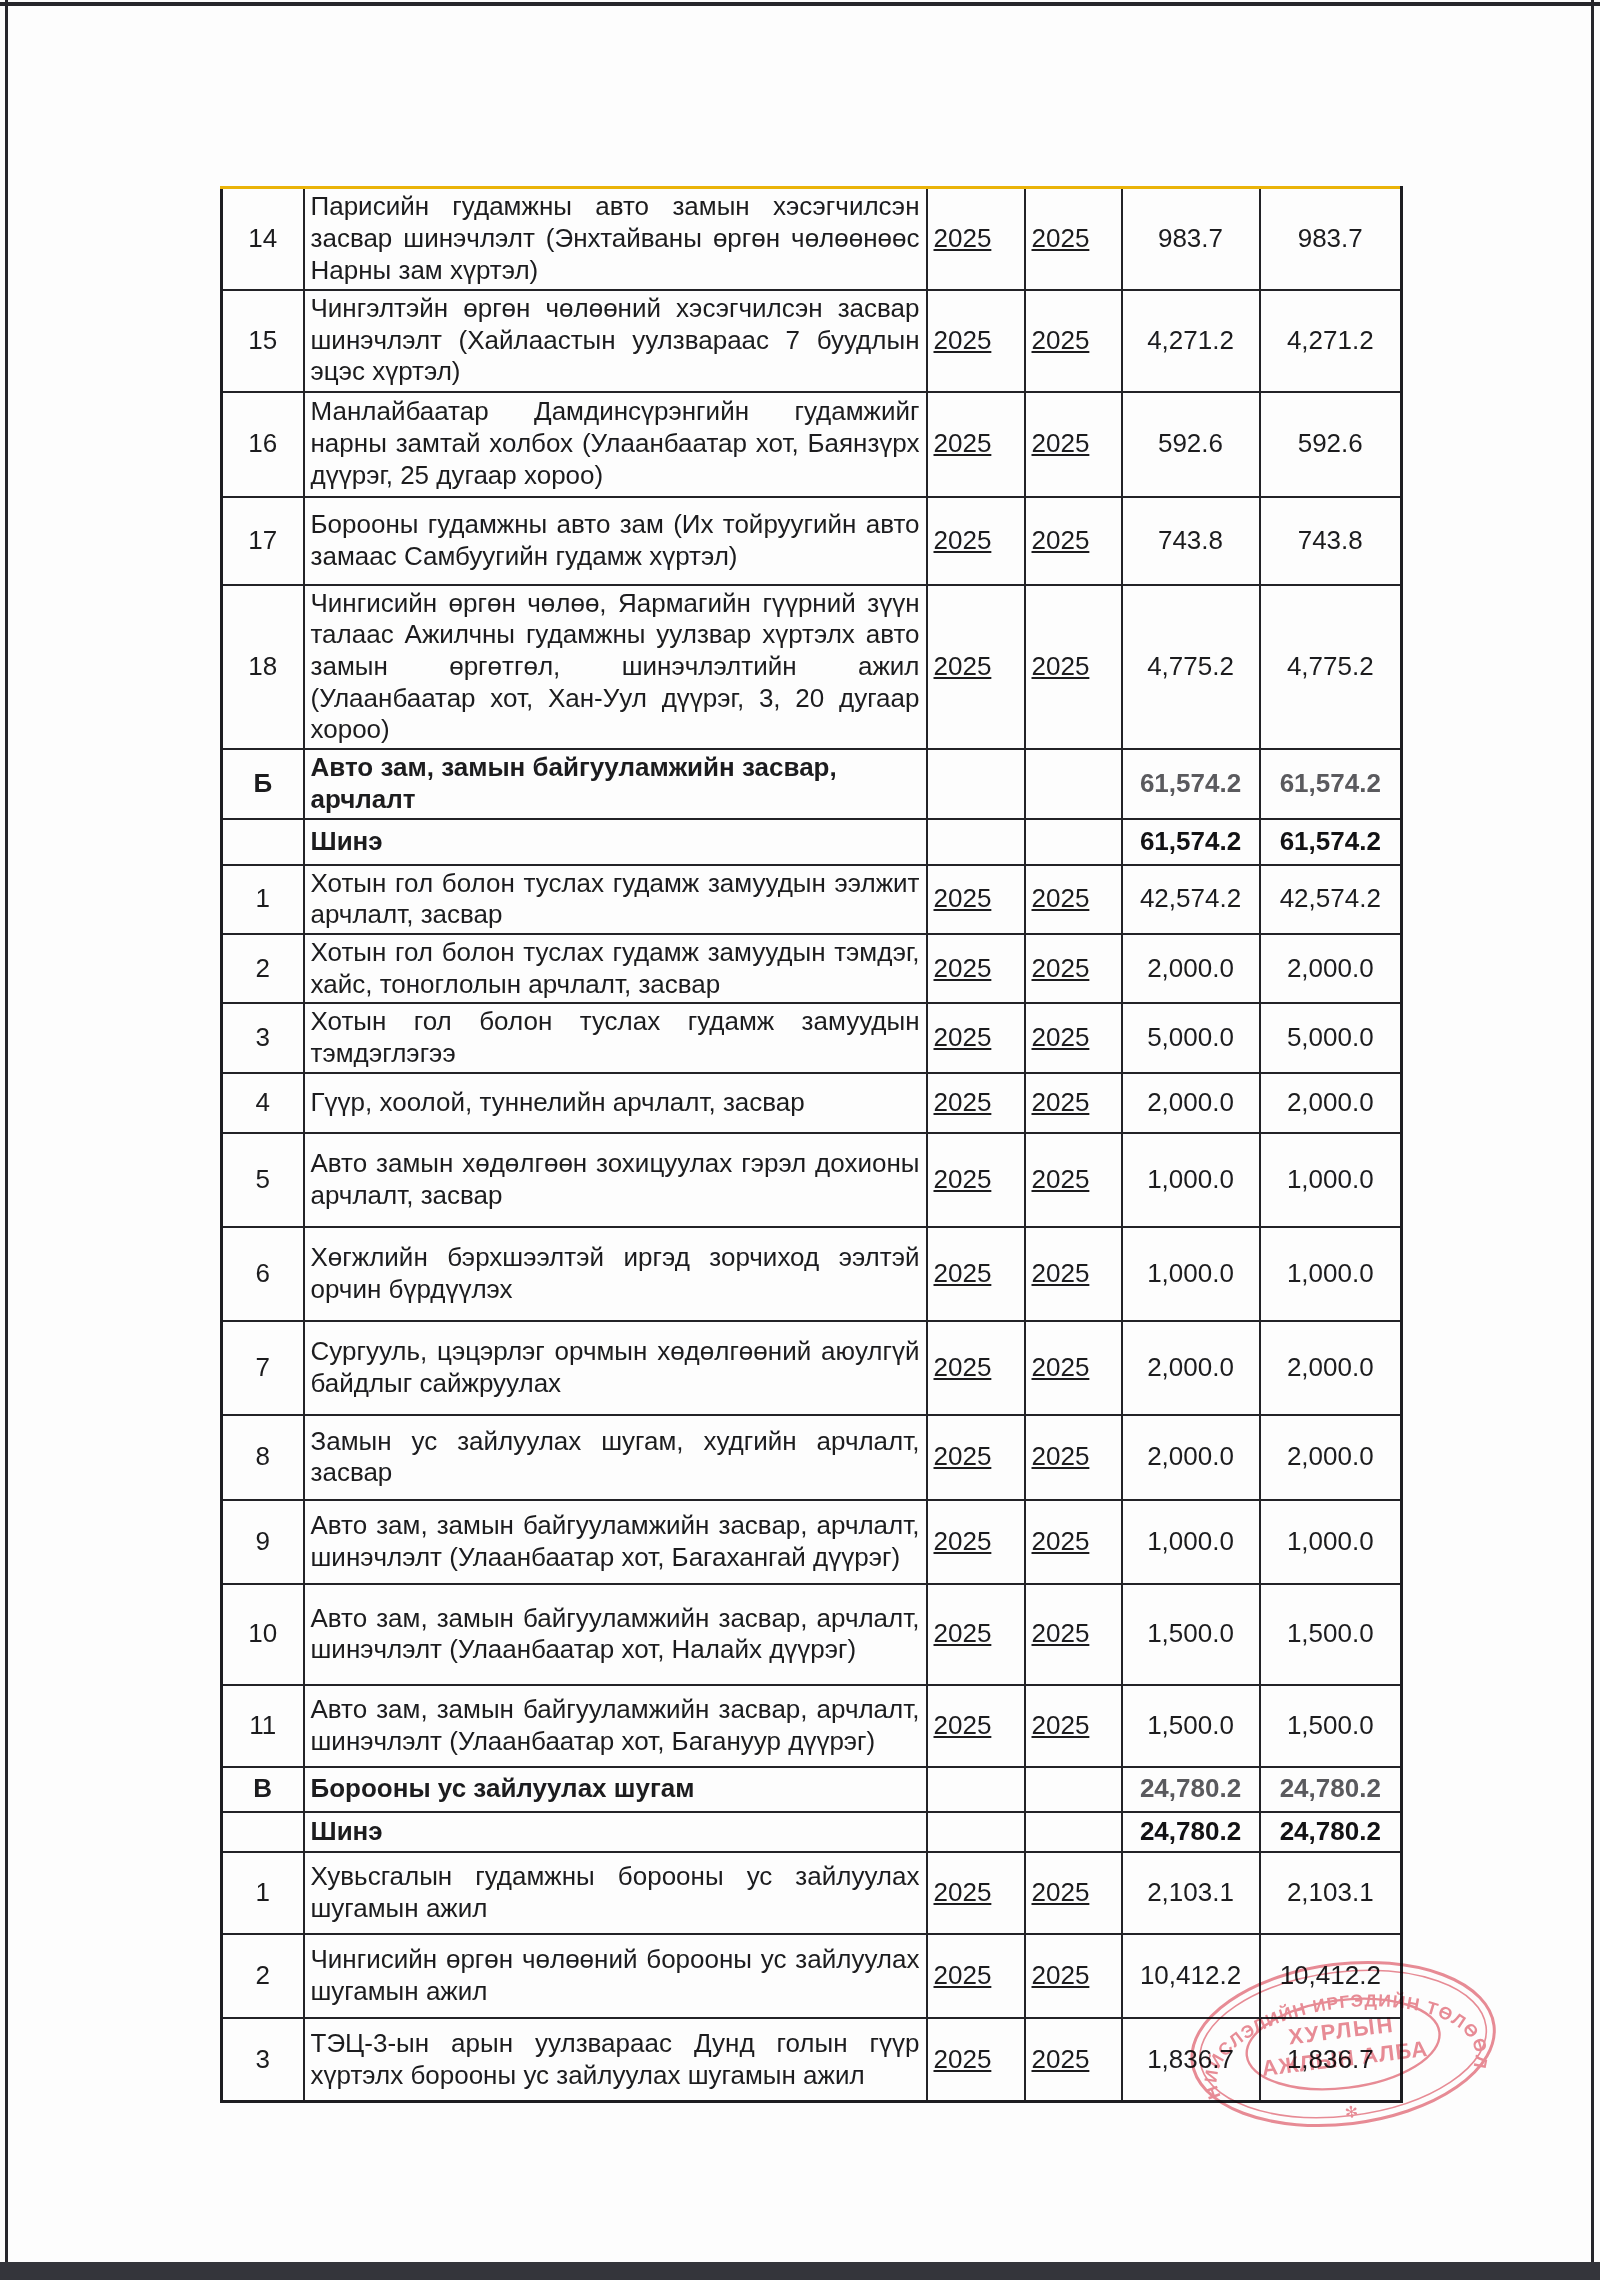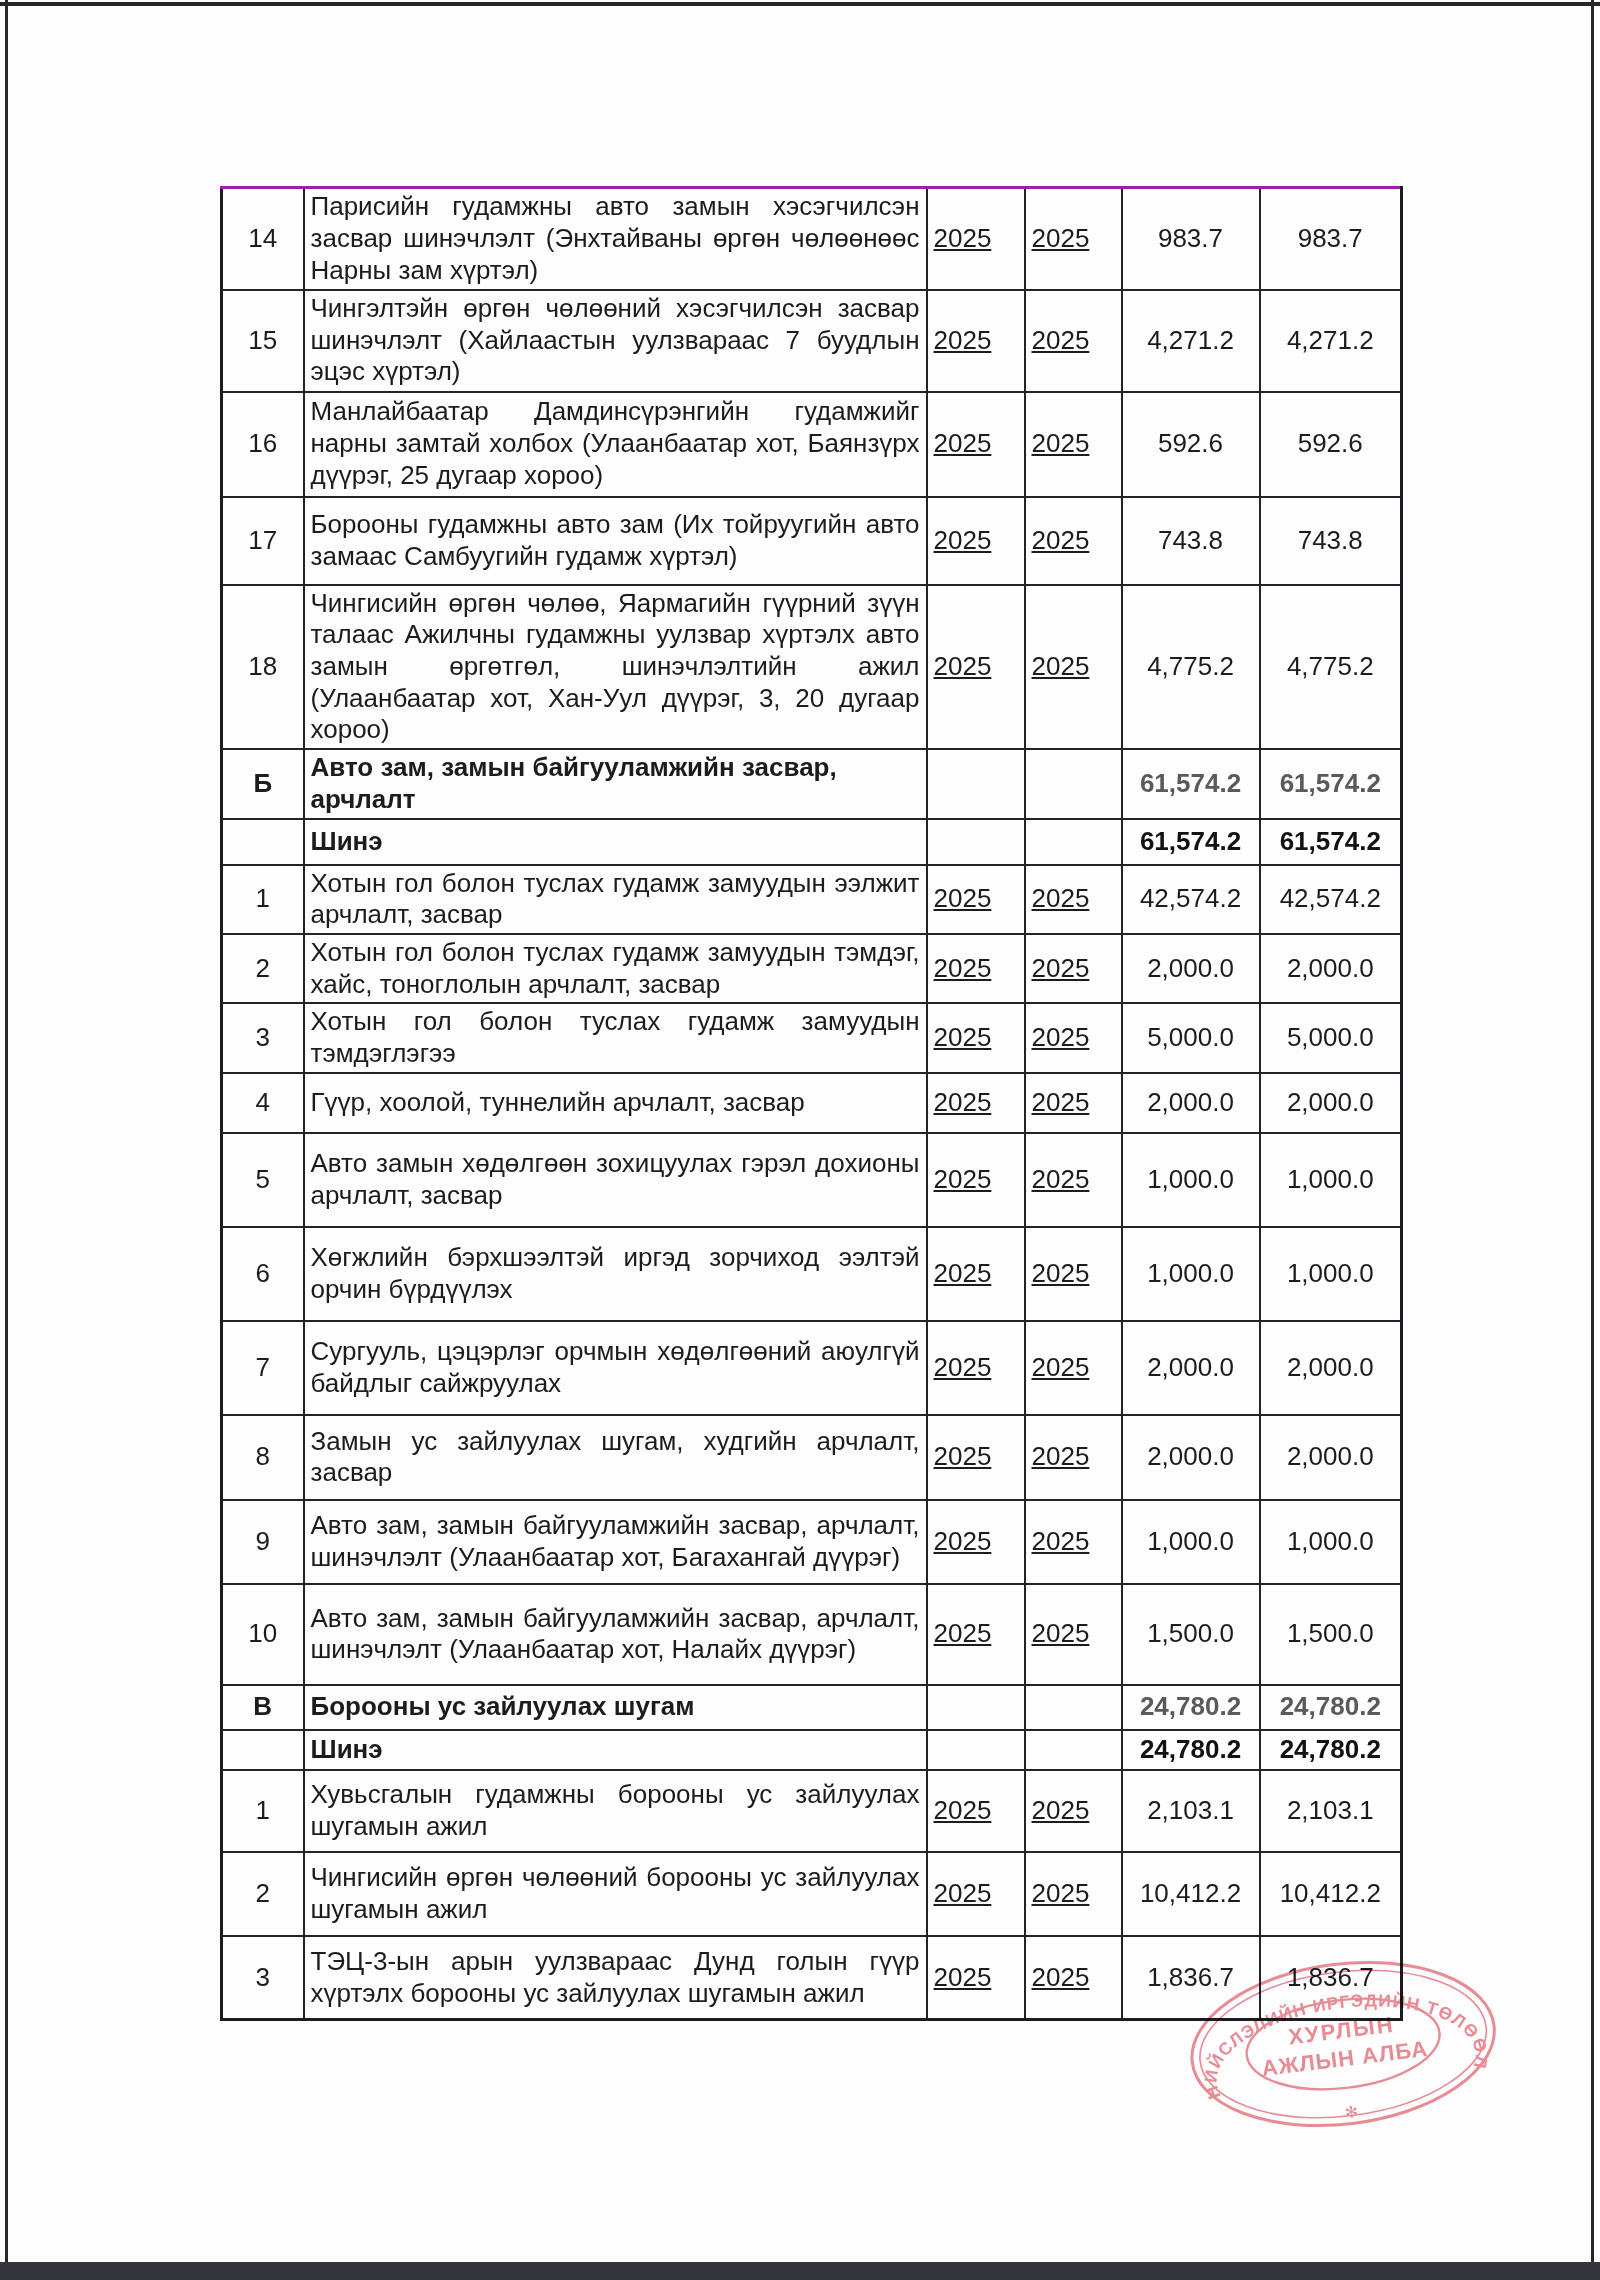--- a/index.html
+++ b/index.html
@@ -26,21 +26,21 @@
     table-layout:fixed;
   }
   table.doc td{
     border:2px solid #232327;
     vertical-align:middle;
     font-size:26px;
     line-height:1.22;
     padding:2px 6px;
     overflow:hidden;
   }
-  table.doc tr:first-child td{border-top:3px solid #a21caf;margin-top:36px;}
+  table.doc tr:first-child td{border-top:3px solid #eab308;margin-top:36px;}
   table.doc tr:last-child td{border-bottom:3px solid #1d1d21;}
   table.doc td:first-child{border-left:3px solid #1d1d21;}
   table.doc td:last-child{border-right:3px solid #1d1d21;}
 
   td.c-no{text-align:center;padding:2px 2px;}
   td.c-desc{text-align:justify;text-justify:inter-word;padding:2px 10px;}
   td.c-y{text-align:left;text-decoration:underline;}
   td.c-v{text-align:center;padding-right:12px;}
 
   tr.sec td.c-no, tr.sec td.c-desc{font-weight:bold;text-align:left;}
@@ -203,20 +203,28 @@
         <td class="c-no">9</td>
         <td class="c-desc">Авто зам, замын байгууламжийн засвар, арчлалт, шинэчлэлт (Улаанбаатар хот, Багахангай дүүрэг)</td>
         <td class="c-y">2025</td>
         <td class="c-y">2025</td>
         <td class="c-v">1,000.0</td>
         <td class="c-v">1,000.0</td>
       </tr>
       <tr style="height:101px">
         <td class="c-no">10</td>
         <td class="c-desc">Авто зам, замын байгууламжийн засвар, арчлалт, шинэчлэлт (Улаанбаатар хот, Налайх дүүрэг)</td>
+        <td class="c-y">2025</td>
+        <td class="c-y">2025</td>
+        <td class="c-v">1,500.0</td>
+        <td class="c-v">1,500.0</td>
+      </tr>
+      <tr style="height:82px">
+        <td class="c-no">11</td>
+        <td class="c-desc">Авто зам, замын байгууламжийн засвар, арчлалт, шинэчлэлт (Улаанбаатар хот, Багануур дүүрэг)</td>
         <td class="c-y">2025</td>
         <td class="c-y">2025</td>
         <td class="c-v">1,500.0</td>
         <td class="c-v">1,500.0</td>
       </tr>
       <tr class="sec" style="height:45px">
         <td class="c-no">В</td>
         <td class="c-desc">Борооны ус зайлуулах шугам</td>
         <td class="c-y"></td>
         <td class="c-y"></td>

